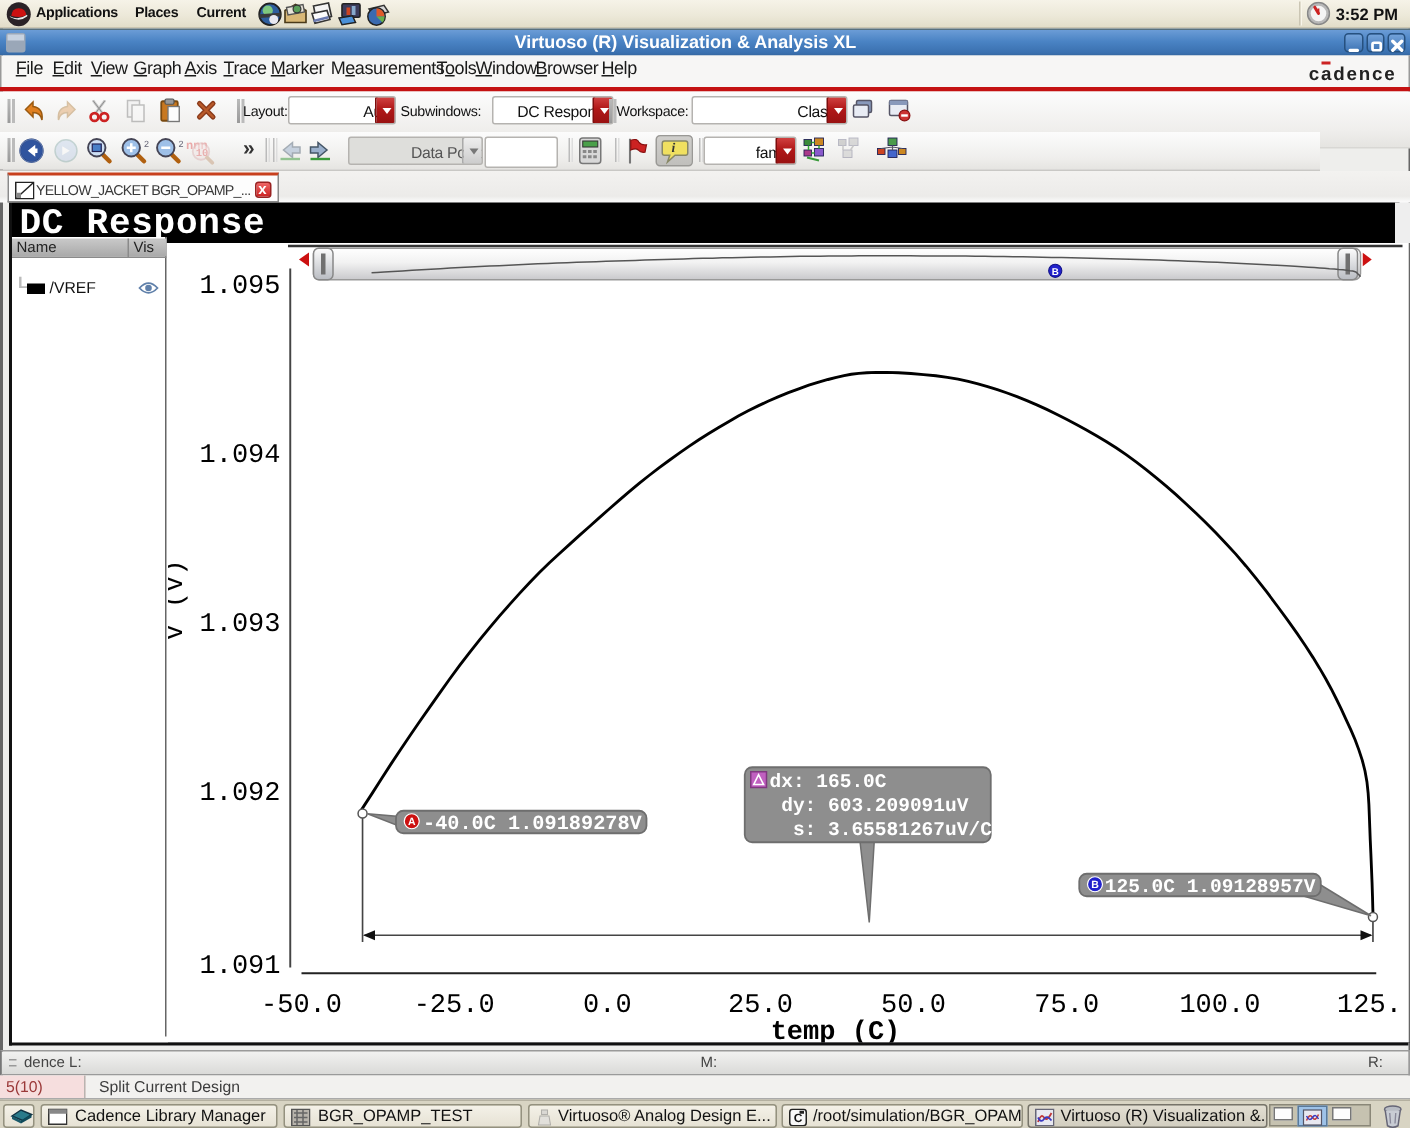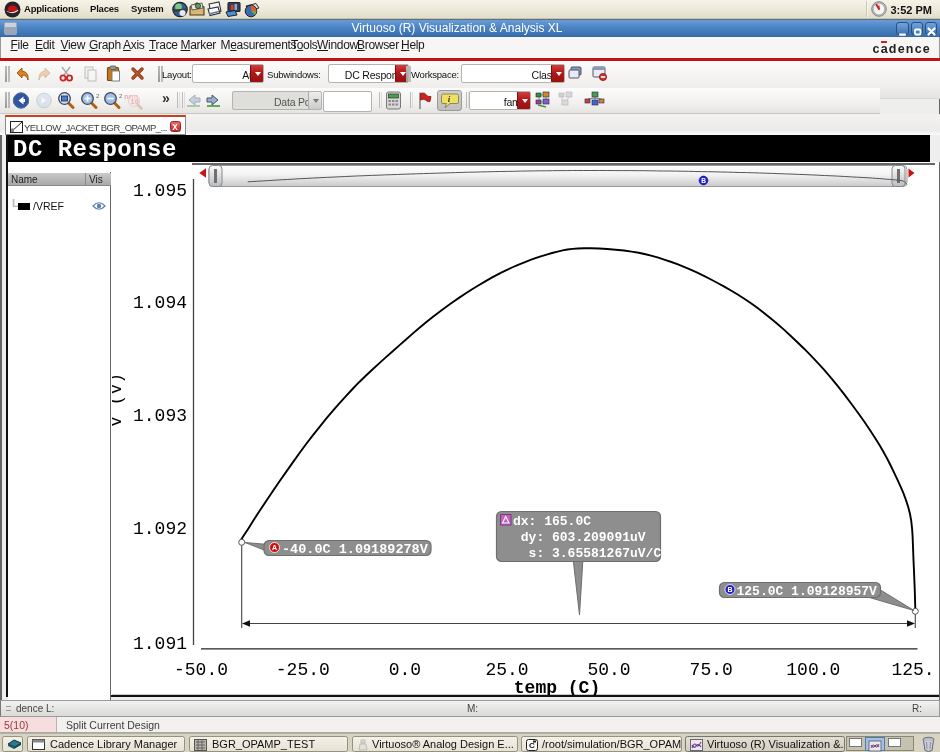--- a/index.html
+++ b/index.html
@@ -5,21 +5,21 @@
 body{font-family:"Liberation Sans",sans-serif;position:relative;}
 .abs{position:absolute;}
 #lborder{left:0;top:19px;width:1.5px;height:714px;background:#666;}
 #rborder{left:938.5px;top:19px;width:1.5px;height:714px;background:#666;}
 
 #panel{left:0;top:0;width:940px;height:19px;background:linear-gradient(#f6f3e8,#ece8d8 60%,#e2ddc9);border-bottom:1px solid #c9c4b0;padding-left:16px;}
 #panel .mtxt{position:absolute;top:3px;font-size:9.5px;font-weight:bold;color:#111;letter-spacing:-0.2px;}
 #clocktxt{position:absolute;top:3.5px;right:8px;font-size:11px;font-weight:bold;color:#111;}
 
 #titlebar{left:0;top:19px;width:940px;height:18px;background:linear-gradient(#6b9cd6,#4a83c4 45%,#3a70af 90%,#35669f);border-top:1px solid #57707f;}
-#titletxt{position:absolute;left:0;right:70px;top:1px;text-align:center;font-size:12px;font-weight:normal;color:#fff;}
+#titletxt{position:absolute;left:0;right:70px;top:1px;text-align:center;font-size:12px;font-weight:bold;color:#fff;}
 .wbtn{position:absolute;top:2px;width:12.5px;height:12.5px;border:1px solid #27517f;border-radius:3px;background:linear-gradient(#74a3da,#3e74b4);color:#fff;}
 
 #menubar{left:0;top:37px;width:940px;height:21px;background:#f7f6f5;border-left:1px solid #999;border-right:1px solid #999;}
 #menubar span.mi{position:absolute;top:1px;font-size:12px;letter-spacing:-0.3px;color:#1a1a1a;}
 u{text-decoration:underline;text-underline-offset:1px;}
 #cadence{position:absolute;right:8px;top:4.5px;font-size:12.5px;font-weight:bold;color:#222;letter-spacing:1.2px;font-family:"Liberation Sans",sans-serif;}
 #cadence i{font-style:normal;position:relative;}
 #cadence i:before{content:"";position:absolute;left:0.5px;top:-0.5px;width:6px;height:2px;background:#cc2222;}
 #redline{left:0;top:58px;width:940px;height:3px;background:#c41212;}
 
@@ -35,21 +35,21 @@
 .sep2{position:absolute;width:1px;background:#bbb;box-shadow:2px 0 0 #ddd;}
 
 #tabbar{left:0;top:114px;width:940px;height:21px;background:linear-gradient(#f3f2f0,#eceBe9 80%,#fcfcfc);}
 #tab{position:absolute;left:5px;top:1px;width:181px;height:20px;background:#fdfdfd;border:1px solid #8a8a8a;border-top:2px solid #c8401e;font-size:10.5px;color:#222;}
 #tab .txt{position:absolute;left:18px;top:4.5px;font-size:9.5px;letter-spacing:-0.5px;color:#3a3a3a;white-space:nowrap;}
 #tabclose{position:absolute;right:4.5px;top:4px;width:11px;height:11px;border-radius:2.5px;background:linear-gradient(#e66,#c22);border:1px solid #922;color:#fff;font-size:10px;font-weight:bold;text-align:center;line-height:10px;}
 
 #sub{left:6px;top:135px;width:933px;height:562px;background:#fff;border-left:2.5px solid #111;border-bottom:2px solid #111;}
 #dcband{position:absolute;left:0;top:0;width:925px;height:27px;background:#000;}
 #dcband span{position:absolute;left:5px;top:1px;color:#fff;font-family:"Liberation Mono",monospace;font-weight:bold;font-size:24px;letter-spacing:0.5px;}
-#lpanel{position:absolute;left:0;top:37px;width:102.5px;height:533px;background:#fff;border-right:1px solid #666;}
+#lpanel{position:absolute;left:0;top:23px;width:102.5px;height:533px;background:#fff;border-right:1px solid #666;}
 #lphead{position:absolute;left:0;top:1px;width:103px;height:13px;background:linear-gradient(#c9c9c9,#a9a9a9);border-bottom:1px solid #8a8a8a;font-size:10px;color:#222;}
 #rline{left:934px;top:166px;width:1.5px;height:529px;background:#555;}
 
 #st1{left:0;top:700px;width:940px;height:17px;background:linear-gradient(#f2f2f1,#dadad8);border:1px solid #9a9a9a;border-left:1px solid #777;font-size:10px;color:#444;}
 #st2{left:0;top:717px;width:940px;height:16px;background:#f2f1ef;border-bottom:1px solid #aaa;font-size:10.5px;color:#3c3c3c;}
 #chip{position:absolute;left:0;top:0;width:57px;height:15px;background:#f6dede;border-right:1px solid #b9b4b0;color:#9a3838;padding:1.5px 0 0 4px;font-size:10.5px;}
 
 #task{left:0;top:733px;width:940px;height:19px;background:#d8d4c3;border-top:1px solid #b4b0a0;}
 .tkb{position:absolute;top:1.5px;height:16px;background:linear-gradient(#f4f1e8,#e6e2d4);border:1px solid #94917f;border-radius:2.5px;font-size:11px;color:#111;white-space:nowrap;overflow:hidden;}
 .tkb .txt{position:absolute;left:22px;top:1.5px;}
@@ -59,21 +59,21 @@
 <div class="abs" id="rborder"></div>
 <div class="abs" id="rline"></div>
 <div class="abs" id="panel">
  <svg class="abs" style="left:4px;top:1px" width="17" height="17" viewBox="0 0 17 17">
   <circle cx="8.5" cy="8.5" r="8" fill="#2a2226"></circle>
   <path d="M3.5 9.5 Q4 4.5 8.5 4.5 Q13 4.5 13.5 9 Q10 11.5 3.5 9.5z" fill="#cc1111"></path>
   <path d="M2.5 9.8 Q8 13 14 8.8 Q14.5 9.3 14 10 Q9 14 3 10.5 Q2.5 10.2 2.5 9.8z" fill="#e8e8e8"></path>
  </svg>
  <span class="mtxt" style="left:24px">Applications</span>
  <span class="mtxt" style="left:90px">Places</span>
- <span class="mtxt" style="left:131px">System</span>
+ <span class="mtxt" style="left:131px">Current</span>
  <svg class="abs" style="left:172px;top:1px" width="90" height="17" viewBox="0 0 90 17">
 
   <g transform="translate(0,0)">
         <circle cx="8" cy="8.5" r="7.2" fill="#2e5e9e" stroke="#222" stroke-width="1.2"></circle>
         <circle cx="6.5" cy="6" r="3.4" fill="#7fc87f"></circle>
         <path d="M1 8.5 L15 7.5 L15 10 L1 11z" fill="#3a3a3a"></path>
         <circle cx="10.5" cy="12" r="3" fill="#e8e8f0"></circle>
       </g>
 
   <g transform="translate(17,0)">

